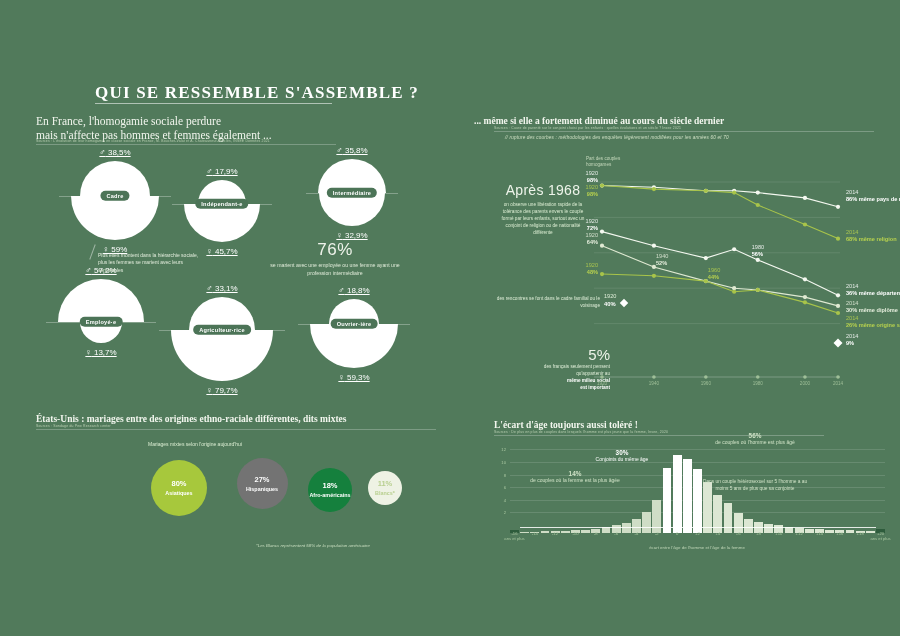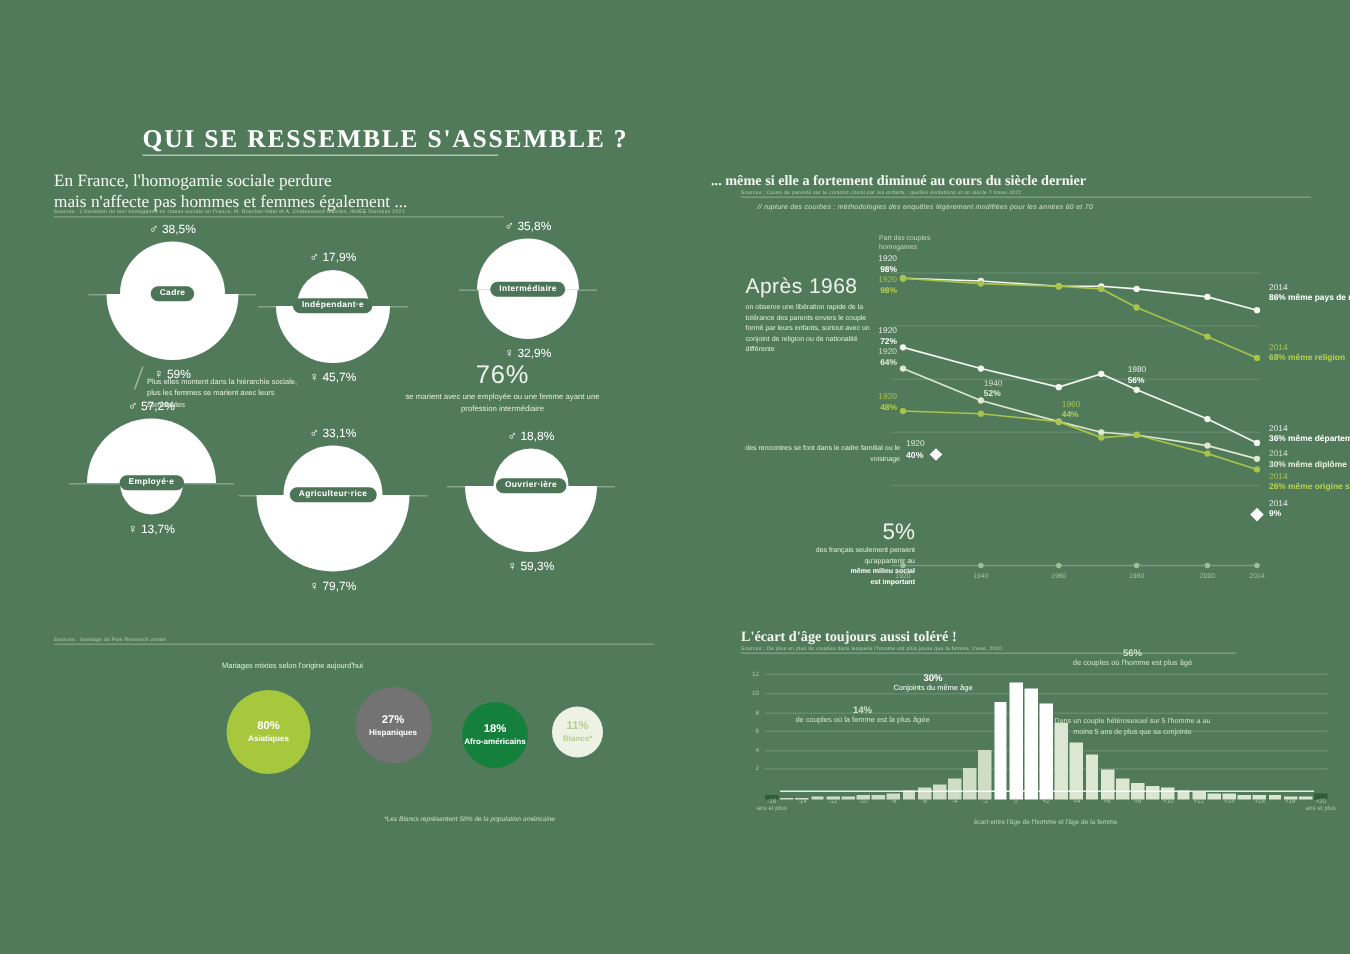--- a/index.html
+++ b/index.html
@@ -64,20 +64,21 @@
     font-weight: bold;
     letter-spacing: .25px;
     padding: 2.2px 6px;
     border-radius: 8px;
     white-space: nowrap;
     transform: translate(-50%, -50%);
   }
   .csp .val {
     position: absolute; color: #ffffff; font-size: 8px; white-space: nowrap;
     transform: translateX(-50%);
+    text-decoration: underline;
   }
   .csp .val.male { color:#ffffff; }
   .gl { font-size: 8.5px; }
 
   .annot {
     position: absolute; font-size: 5px; line-height: 7.4px; color: #e3eddd;
   }
   .annot-lead { position:absolute; border-left:1px solid rgba(255,255,255,.45); }
 
   .big76 {
@@ -88,21 +89,21 @@
 
   
   #linechart { position:absolute; }
   .lc-ylabel { position:absolute; font-size:4.6px; line-height:6px; color:#c4d8bb; }
   .lc-xtick { position:absolute; font-size:4.6px; color:#9fbf98; transform:translateX(-50%); }
   .lc-lab { position:absolute; font-size:5px; line-height:7px; white-space:nowrap; }
   .lc-lab .y { display:block; font-size:5.6px; opacity:.85; font-weight:normal;}
   .lc-lab .v { display:block; font-weight:bold; font-size:5.6px; }
 
   .apres {
-    position:absolute; text-align:left;
+    position:absolute; text-align:center;
   }
   .apres .h { font-size:14px; color:#eef4ea; font-family:"Liberation Sans", sans-serif; letter-spacing:.3px;}
   .apres .p { font-size:4.7px; line-height:7px; color:#dceed3; margin-top:3px; }
 
   .rencontres { position:absolute; text-align:right; font-size:4.7px; line-height:7px; color:#dfeed8;}
   .five { position:absolute; text-align:right; }
   .five .n { font-size:15px; color:#edf3e9; }
   .five .p { font-size:4.7px; line-height:7px; color:#dfeed8; }
   .five .p b { color:#ffffff; }
 
@@ -327,20 +328,21 @@
         <span class="y">2014</span>
         <span class="v">30% même diplôme</span>
       </div><div class="lc-lab" style="left: 252px; top: 146.98px; color: rgb(183, 209, 78);">
         <span class="y">2014</span>
         <span class="v">26% même origine sociale</span>
       </div><div class="lc-lab" style="left: 252px; top: 165.07px; color: rgb(255, 255, 255);">
         <span class="y">2014</span>
         <span class="v">9%</span>
       </div></div>
 
+  <div class="abs sec-title bold" style="left:36px; top:412px; width:400px; font-size:9.5px;">États-Unis : mariages entre des origines ethno-raciale différentes, dits mixtes</div>
   <div class="abs src" style="left:36px; top:424px; width:120px; overflow:hidden;">Sources : Sondage du Pew Research center</div>
   <div class="abs src-rule" style="left:36px; top:429px; width:400px;"></div>
 
   <div class="abs mixcap" style="left:148px; top:441px;">Mariages mixtes selon l'origine aujourd'hui</div>
 
 
   <div id="us-circles">
       <div class="uscircle" style="left: 151px; top: 460px; width: 56px; height: 56px; background: rgb(167, 200, 60); color: rgb(255, 255, 255);">
         <div class="p">80%</div>
         <div class="l">Asiatiques</div>

